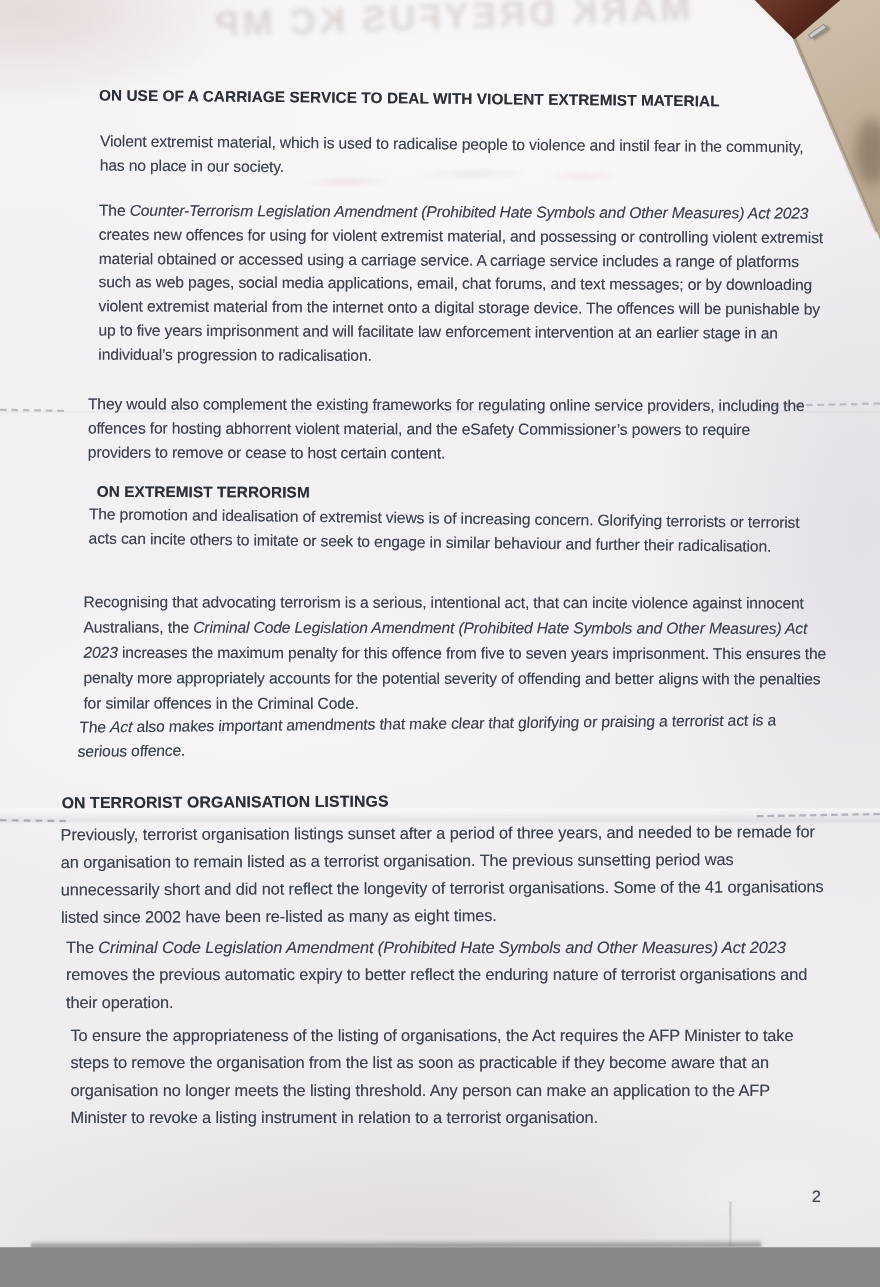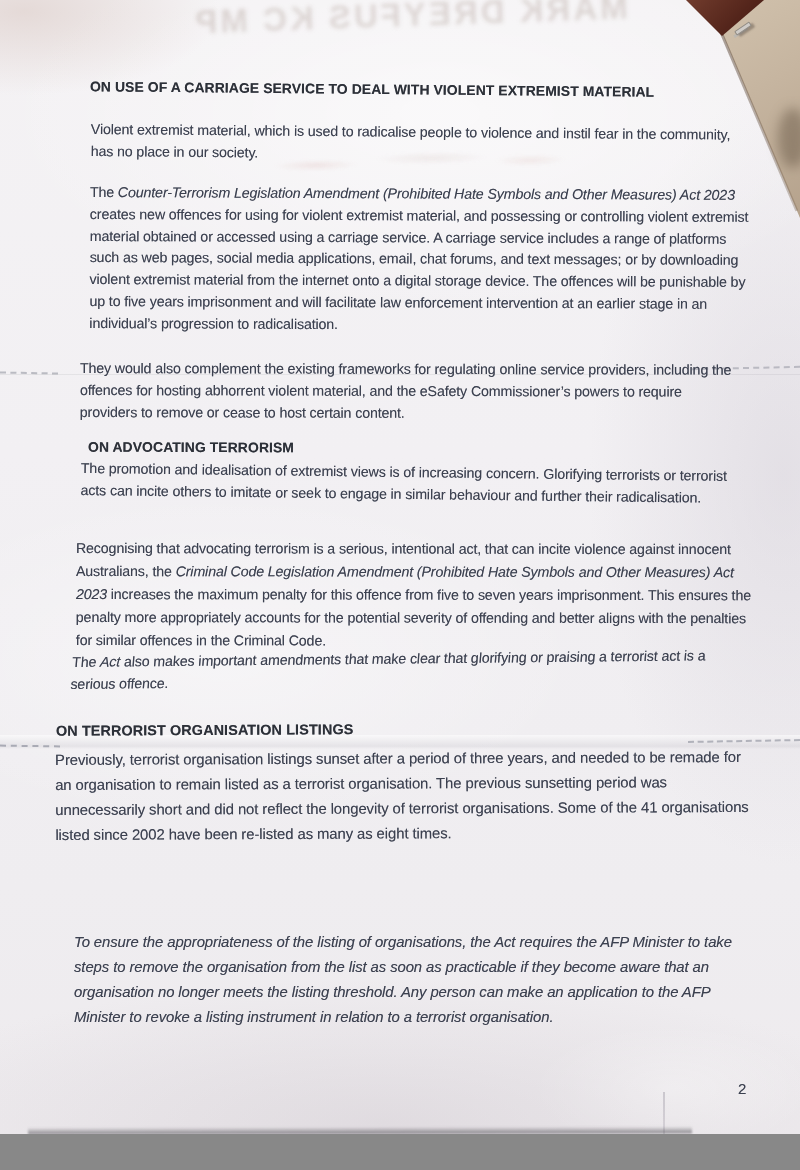--- a/index.html
+++ b/index.html
@@ -33,21 +33,21 @@
   #p1{left:91px;top:119px;width:650px;transform:rotate(.5deg);}
   #p2{left:90px;top:182px;width:662px;transform:rotate(.25deg);}
   #p3{left:80px;top:358px;width:662px;transform:rotate(.15deg);}
   #h2-title{left:88px;top:427px;transform:rotate(.2deg);}
   #p4{left:81px;top:458px;width:672px;transform:rotate(.7deg);}
   #p5{left:76px;top:537px;width:678px;line-height:23px;transform:rotate(.1deg);}
   #p6{left:73px;top:652px;width:682px;transform:rotate(-.6deg) skewX(-5deg);}
   #h3-title{left:56px;top:710px;transform:rotate(-.3deg);font-size:14.4px;}
   #p7{left:55px;top:748px;width:694px;transform:rotate(-.25deg);}
   #p8{left:60px;top:850px;width:692px;}
-  #p9{left:74px;top:930px;width:688px;font-style:italic;}
+  #p9{left:64px;top:930px;width:688px;}
   .page-number{
     position:absolute;left:738px;top:1080px;color:#3c4150;
     font-size:15px;text-shadow:0 0 .5px rgba(60,66,82,.5);
   }
   
   .showthrough{
     position:absolute;left:150px;top:-4px;width:520px;text-align:center;
     font-weight:700;font-size:33px;letter-spacing:3px;white-space:nowrap;
     color:rgba(158,138,128,.30);
     transform:scaleX(-1) rotate(2deg);filter:blur(2.2px);
@@ -128,30 +128,31 @@
   <div class="bottom-shadow"></div>
 
   <h1 class="h" id="h1-title">ON USE OF A CARRIAGE SERVICE TO DEAL WITH VIOLENT EXTREMIST MATERIAL</h1>
 
   <p class="para" id="p1"><span>Violent extremist material, which is used to radicalise people to violence and instil fear in the community, has no place in our society.</span></p>
 
   <p class="para" id="p2"><span>The </span><em>Counter-Terrorism Legislation Amendment (Prohibited Hate Symbols and Other Measures) Act 2023</em><span> creates new offences for using for violent extremist material, and possessing or controlling violent extremist material obtained or accessed using a carriage service.  A carriage service includes a range of platforms such as web pages, social media applications, email, chat forums, and text messages; or by downloading violent extremist material from the internet onto a digital storage device. The offences will be punishable by up to five years imprisonment and will facilitate law enforcement intervention at an earlier stage in an individual’s progression to radicalisation.</span></p>
 
   <p class="para" id="p3"><span>They would also complement the existing frameworks for regulating online service providers, including the offences for hosting abhorrent violent material, and the eSafety Commissioner’s powers to require providers to remove or cease to host certain content.</span></p>
 
-  <h2 class="h" id="h2-title">ON ADVOCATING TERRORISM</h2>
+  <h2 class="h" id="h2-title">ON EXTREMIST TERRORISM</h2>
 
   <p class="para" id="p4"><span>The promotion and idealisation of extremist views is of increasing concern. Glorifying terrorists or terrorist acts can incite others to imitate or seek to engage in similar behaviour and further their radicalisation.</span></p>
 
   <p class="para" id="p5"><span>Recognising that advocating terrorism is a serious, intentional act, that can incite violence against innocent Australians, the </span><em>Criminal Code Legislation Amendment (Prohibited Hate Symbols and Other Measures) Act 2023</em><span> increases the maximum penalty for this offence from five to seven years imprisonment. This ensures the penalty more appropriately accounts for the potential severity of offending and better aligns with the penalties for similar offences in the Criminal Code.</span></p>
 
   <p class="para" id="p6"><span>The </span><em>Act</em><span> also makes important amendments that make clear that glorifying or praising a terrorist act is a serious offence.</span></p>
 
   <h2 class="h" id="h3-title">ON TERRORIST ORGANISATION LISTINGS</h2>
 
   <p class="para lower" id="p7"><span>Previously, terrorist organisation listings sunset after a period of three years, and needed to be remade for an organisation to remain listed as a terrorist organisation. The previous sunsetting period was unnecessarily short and did not reflect the longevity of terrorist organisations. Some of the 41 organisations listed since 2002 have been re-listed as many as eight times.</span></p>
 
+  <p class="para lower" id="p8"><span>The </span><em>Criminal Code Legislation Amendment (Prohibited Hate Symbols and Other Measures) Act 2023</em><span> removes the previous automatic expiry to better reflect the enduring nature of terrorist organisations and their operation.</span></p>
 
   <p class="para lower" id="p9"><span>To ensure the appropriateness of the listing of organisations, the Act requires the AFP Minister to take steps to remove the organisation from the list as soon as practicable if they become aware that an organisation no longer meets the listing threshold. Any person can make an application to the AFP Minister to revoke a listing instrument in relation to a terrorist organisation.</span></p>
 
   <div class="page-number">2</div>
 
 </main>
 
 </body></html>

